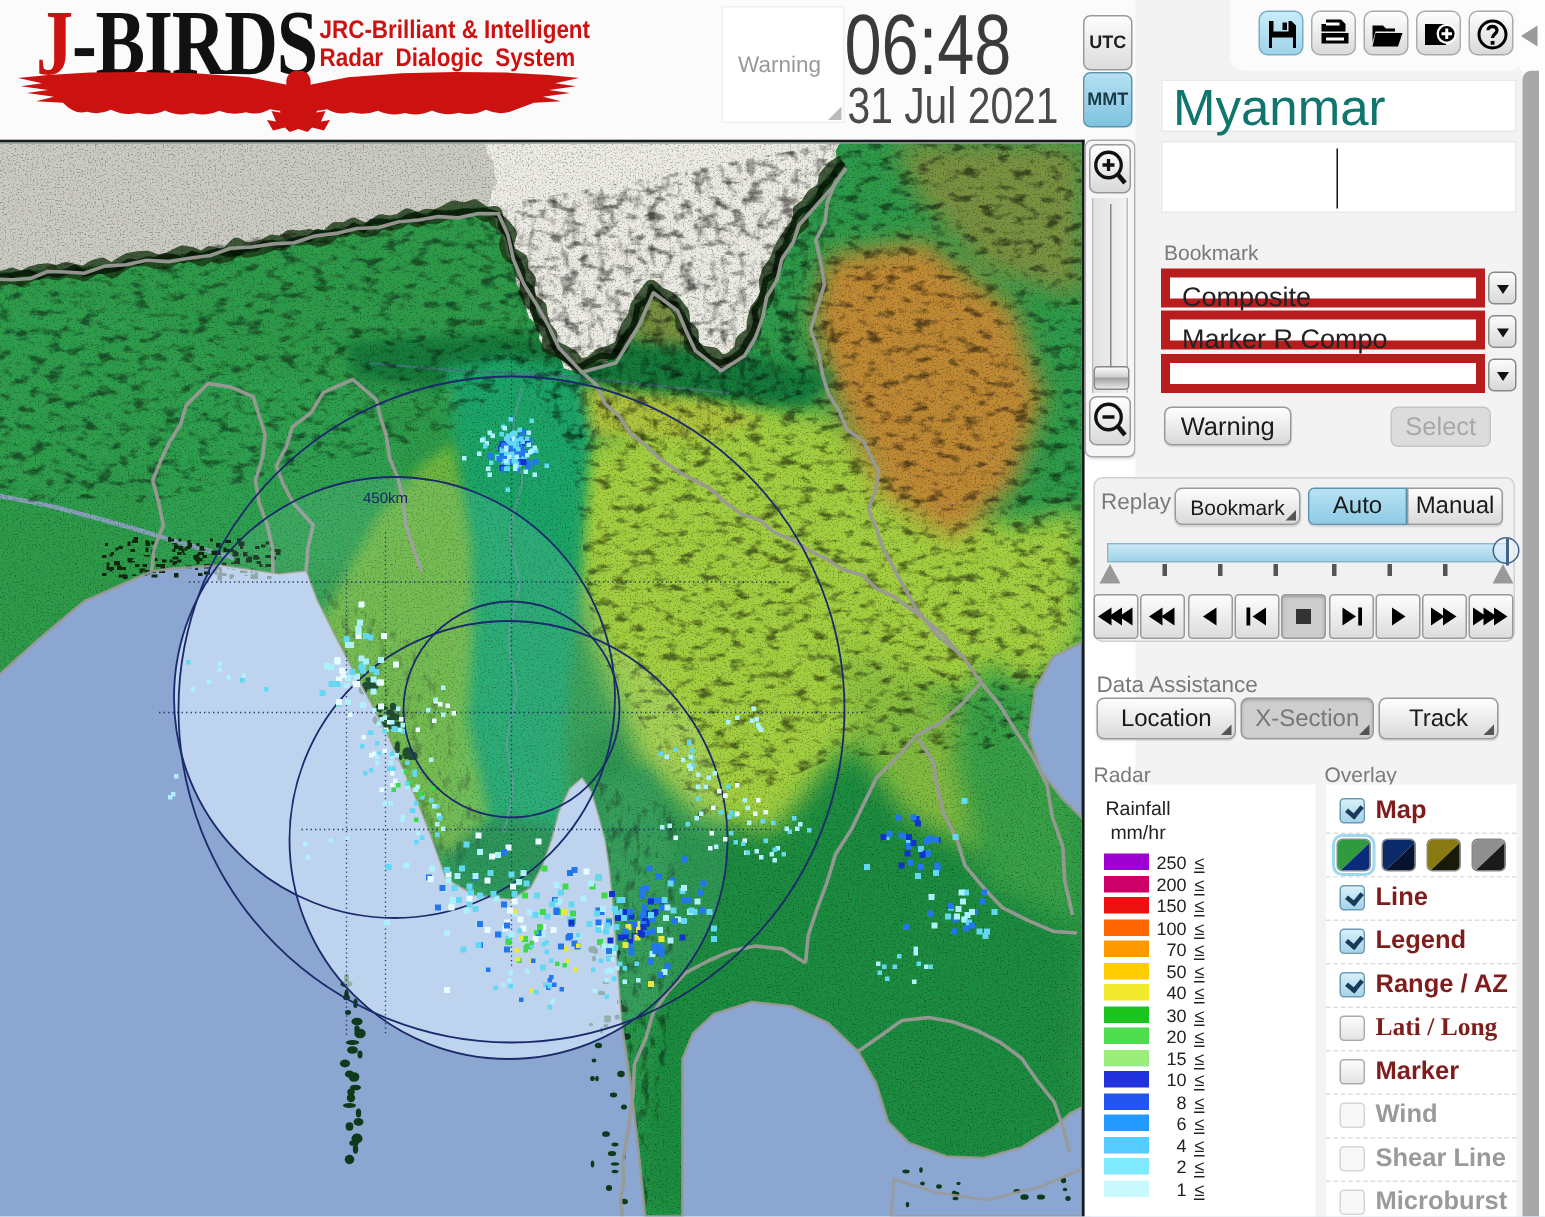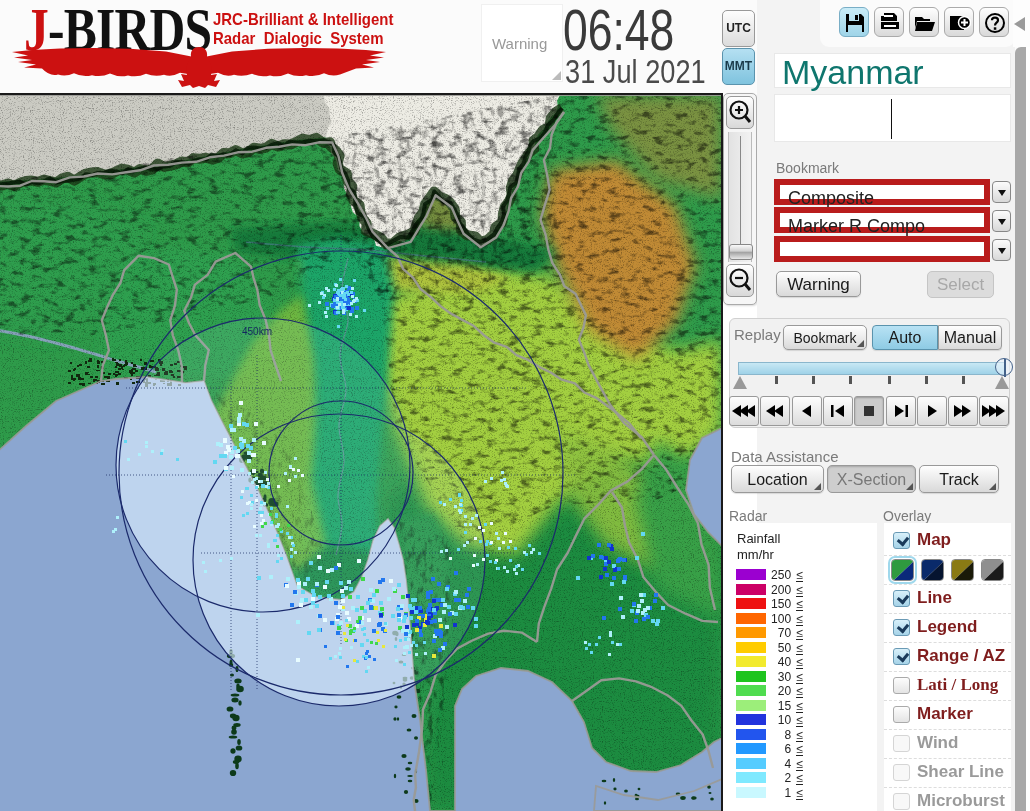--- a/index.html
+++ b/index.html
@@ -100,21 +100,21 @@
 #pb5 { background:#cccccc; box-shadow:inset 0 1px 2px rgba(0,0,0,0.25); }
 #da-label { left:-26px; top:448px; font-size:15px;}
 #locbtn { left:-26px; top:465px; width:93px; height:28px; font-size:16px; line-height:27px; }
 #xsecbtn { left:70px; top:465px; width:89px; height:28px; font-size:16px; line-height:27px;
   background:#cecece; color:#777; box-shadow:inset 0 1px 2px rgba(0,0,0,0.2);}
 #trackbtn { left:162px; top:465px; width:80px; height:28px; font-size:16px; line-height:27px; }
 
 
 #leg-label { left:-28px; top:508px; }
 #legendbox { left:-30px; top:523px; width:150px; height:288px; border:none;}
-#legtitle { position:absolute; left:10px; top:8px; font-size:13px; color:#222; line-height:16px;}
+#legtitle { position:absolute; left:10px; top:8px; font-size:13px; color:#222; line-height:16px;text-align:center;}
 .sw { position:absolute; left:9px; width:30px; height:11px; }
 .swlab { position:absolute; font-size:12px; color:#222; width:46px; text-align:right; left:30px;}
 .leq { display:inline-block; border-bottom:1.5px solid #222; line-height:10px; padding-bottom:1px; margin-left:2px;}
 
 #ov-label { left:126px; top:508px; }
 #overlaybox { left:127px; top:523px; width:127px; height:288px; border:none; }
 .ovrow { position:absolute; left:0; width:127px; height:29px; border-bottom:1px dashed #ddd; }
 .cb { position:absolute; left:9px; top:5px; width:17px; height:17px; border:1px solid #aaa; border-radius:3px;
   background:linear-gradient(#fdfdfd,#e4e4e4); }
 .cb.on { background:linear-gradient(#d8f0fa,#a6d3e8); border-color:#6a9ab5; }

